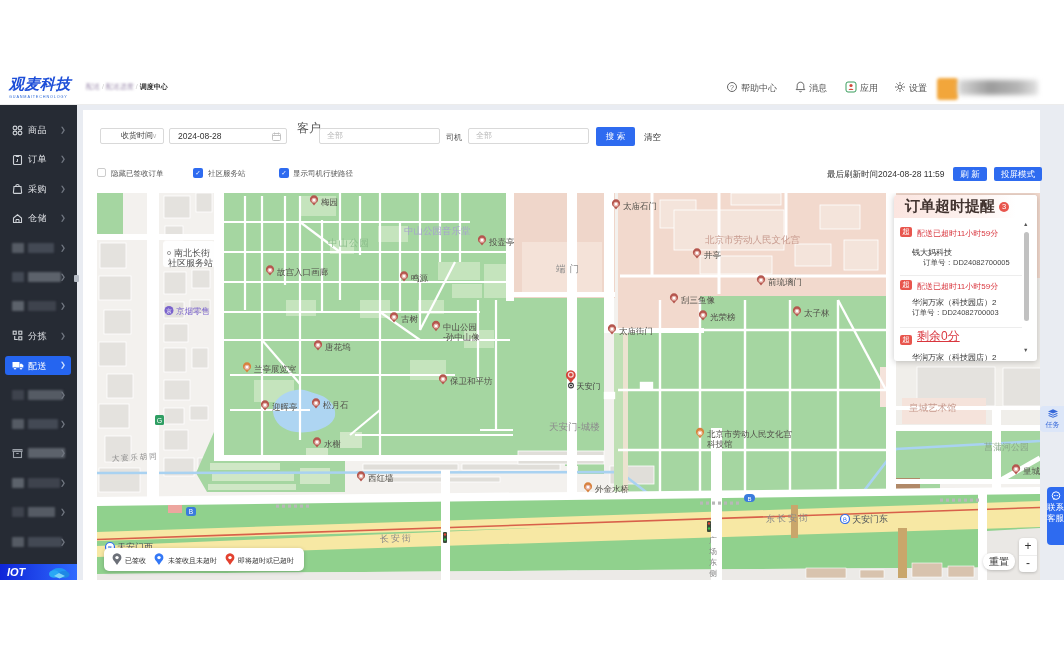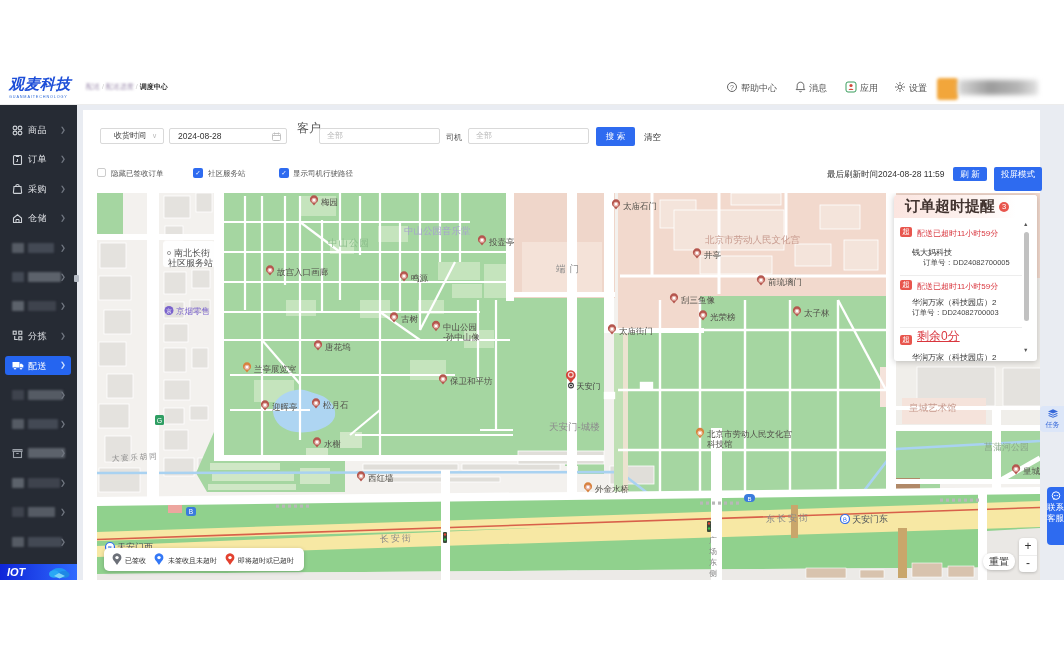--- a/index.html
+++ b/index.html
@@ -159,21 +159,21 @@
         <ellipse cx="8" cy="10" rx="5" ry="3.8" fill="#29a8f5"></ellipse>
         <ellipse cx="18" cy="10.5" rx="5.5" ry="3.6" fill="#1e88e5"></ellipse>
         <path d="M8 12 l5 -3 l6 3 l-5.5 2.5 z" fill="#7fd4f7"></path>
       </svg>
   </div>
 
   <div class="abs" style="left:73.5px;top:275px;width:5px;height:6.5px;background:#b6bcc6;border-radius:1px;"></div>
 
   <div class="abs" style="left:83px;top:110px;width:957px;height:470px;background:#fff;"></div>
 
-  <div class="abs" style="left:100px;top:128px;width:64px;height:16px;border:1px solid #d9d9d9;border-radius:2px;background:#fff;font-size:8px;color:#444;line-height:14px;padding-left:13px;">收货时间<span style="position:absolute;right:6px;top:0;color:#bbb;font-size:7px;">∨</span></div>
+  <div class="abs" style="left:100px;top:128px;width:64px;height:16px;border:1px solid #d9d9d9;border-radius:2px;background:#fff;font-size:8px;color:#444;line-height:14px;padding-left:20px;">收货时间<span style="position:absolute;right:6px;top:0;color:#bbb;font-size:7px;">∨</span></div>
 
   <div class="abs" style="left:169px;top:128px;width:118px;height:16px;border:1px solid #d9d9d9;border-radius:2px;background:#fff;font-size:8.5px;color:#333;line-height:14px;padding-left:8px;">2024-08-28
     <svg style="position:absolute;right:5px;top:3px;" width="9" height="9" viewBox="0 0 9 9">
         <rect x="0.5" y="1.5" width="8" height="7" rx="1" fill="none" stroke="#bbb" stroke-width="0.9"></rect>
         <path d="M2.5 0.5v2M6.5 0.5v2M0.5 3.5h8" stroke="#bbb" stroke-width="0.9"></path>
       </svg>
   </div>
 
   <div class="abs" style="left:297px;top:120px;font-size:12px;color:#555;">客户</div>
 
@@ -193,21 +193,21 @@
   <div class="abs" style="left:193px;top:168px;width:10px;height:10px;background:#2e6bf0;border-radius:2px;color:#fff;font-size:6.5px;text-align:center;line-height:10px;">✓</div>
   <div class="abs" style="left:208px;top:169px;font-size:7.5px;color:#555;">社区服务站</div>
 
   <div class="abs" style="left:279px;top:168px;width:10px;height:10px;background:#2e6bf0;border-radius:2px;color:#fff;font-size:6.5px;text-align:center;line-height:10px;">✓</div>
   <div class="abs" style="left:293px;top:169px;font-size:7.5px;color:#555;">显示司机行驶路径</div>
 
   <div class="abs" style="left:827px;top:169px;font-size:8.5px;color:#333;">最后刷新时间2024-08-28 11:59</div>
 
   <div class="abs" style="left:953px;top:167px;width:34px;height:14px;background:#2e6bf0;border-radius:2px;color:#fff;font-size:8.5px;text-align:center;line-height:14px;">刷 新</div>
 
-  <div class="abs" style="left:994px;top:167px;width:48px;height:24px;background:#2e6bf0;border-radius:2px;color:#fff;font-size:8.5px;text-align:center;line-height:14px;">投屏模式</div>
+  <div class="abs" style="left:994px;top:167px;width:48px;height:14px;background:#2e6bf0;border-radius:2px;color:#fff;font-size:8.5px;text-align:center;line-height:14px;">投屏模式</div>
 
   <div id="map" class="abs" style="left:97px;top:193px;width:943px;height:387px;background:#f3f1ee;overflow:hidden;">
 
 <svg width="943" height="387" viewBox="97 193 943 387" style="display:block">
 
 <rect x="97" y="193" width="943" height="387" fill="#f3f1ee"></rect>
 
 <g fill="#e4e2de" stroke="#ffffff" stroke-width="0.8">
 <rect x="100" y="243" width="26" height="25"></rect>
 <rect x="99" y="276" width="32" height="24"></rect>

